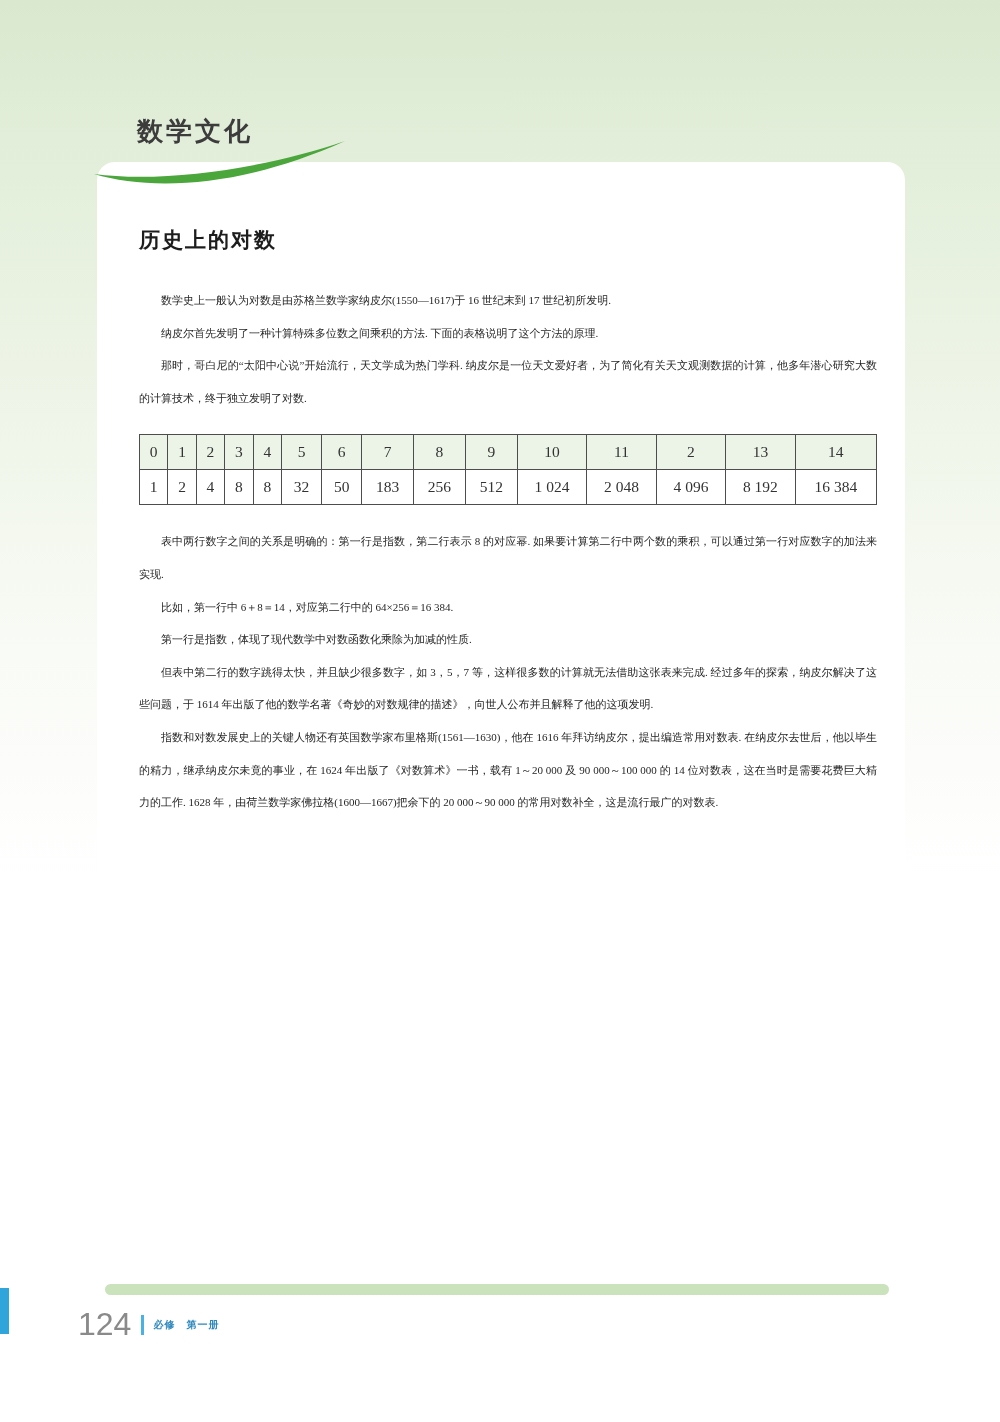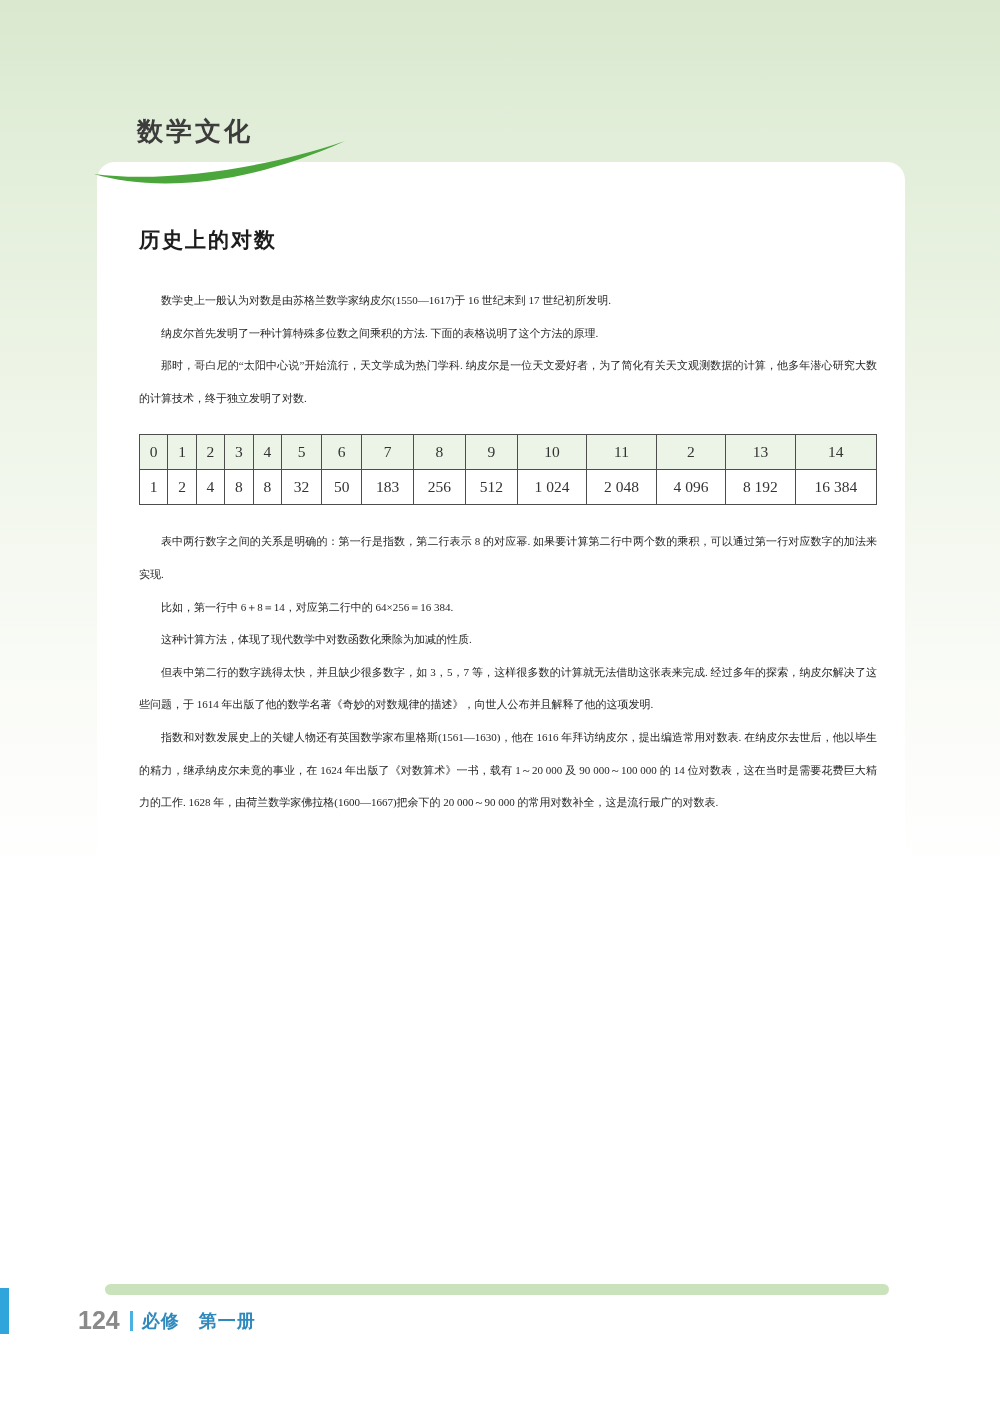--- a/index.html
+++ b/index.html
@@ -36,26 +36,26 @@
   }
   .ptable tr.exp-row td{background:#ebf4e6;}
   .band{
     position:absolute;left:105px;top:1284px;width:784px;height:11px;
     background:#cbe3bd;border-radius:6px;z-index:2;
   }
   .blue-strip{position:absolute;left:0;top:1288px;width:9px;height:46px;background:#2fa5dc;}
   .footer{position:absolute;left:78px;top:1306px;display:flex;align-items:center;z-index:3;}
   .page-number{
     font-family:"Liberation Sans","DejaVu Sans",sans-serif;
-    font-size:25px;font-weight:bold;color:#8a8a8a;
+    font-size:32px;font-weight:normal;color:#8a8a8a;
   }
   .footer-divider{display:inline-block;width:3px;height:20px;background:#49b2e3;margin:0 9px 0 10px;}
   .book-label{
     font-family:Liberation Mono, monospace;
-    font-size:18px;color:#2f89bd;font-weight:bold;letter-spacing:1px;
+    font-size:10px;color:#2f89bd;font-weight:bold;letter-spacing:1px;
   }
 </style>
 </head>
 <body>
 
 <div class="page">
 
   <div class="section-label">数学文化</div>
 
   <svg class="swoosh" width="256" height="58" viewBox="0 0 256 58">
@@ -104,21 +104,21 @@
         <td>2 048</td>
         <td>4 096</td>
         <td>8 192</td>
         <td>16 384</td>
       </tr>
     </tbody>
       </table>
 
     <p class="para">表中两行数字之间的关系是明确的：第一行是指数，第二行表示 8 的对应幂. 如果要计算第二行中两个数的乘积，可以通过第一行对应数字的加法来实现.</p>
     <p class="para">比如，第一行中 6＋8＝14，对应第二行中的 64×256＝16 384.</p>
-    <p class="para">这种计算方法，体现了现代数学中对数函数化乘除为加减的性质.</p>
+    <p class="para">第一行是指数，体现了现代数学中对数函数化乘除为加减的性质.</p>
     <p class="para">但表中第二行的数字跳得太快，并且缺少很多数字，如 3，5，7 等，这样很多数的计算就无法借助这张表来完成. 经过多年的探索，纳皮尔解决了这些问题，于 1614 年出版了他的数学名著《奇妙的对数规律的描述》，向世人公布并且解释了他的这项发明.</p>
     <p class="para">指数和对数发展史上的关键人物还有英国数学家布里格斯(1561—1630)，他在 1616 年拜访纳皮尔，提出编造常用对数表. 在纳皮尔去世后，他以毕生的精力，继承纳皮尔未竟的事业，在 1624 年出版了《对数算术》一书，载有 1～20 000 及 90 000～100 000 的 14 位对数表，这在当时是需要花费巨大精力的工作. 1628 年，由荷兰数学家佛拉格(1600—1667)把余下的 20 000～90 000 的常用对数补全，这是流行最广的对数表.</p>
 
   </div>
 
   <div class="band"></div>
   <div class="blue-strip"></div>
 
   <div class="footer">
     <span class="page-number">124</span>

